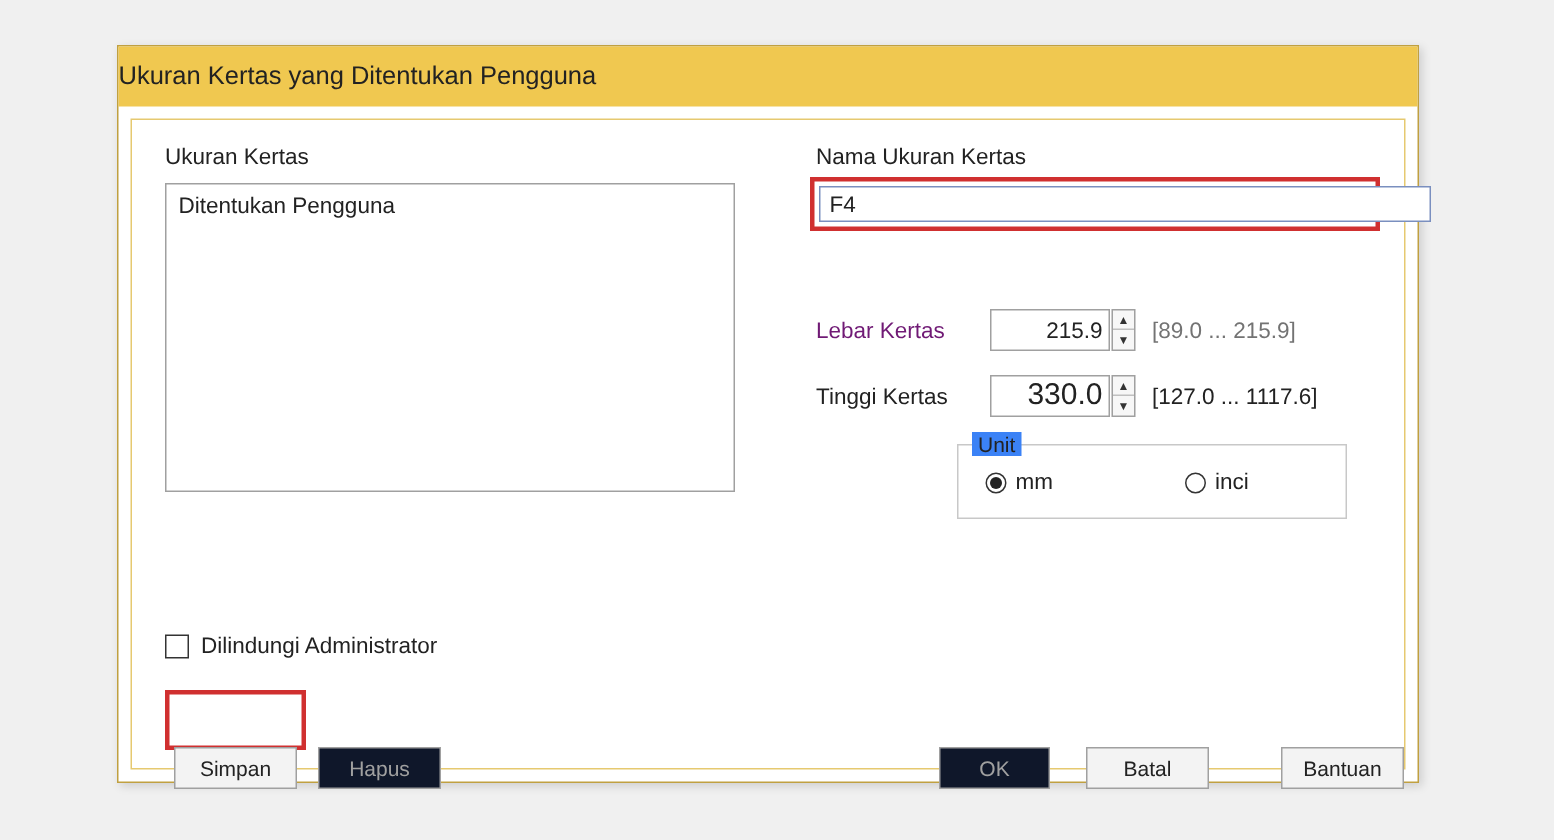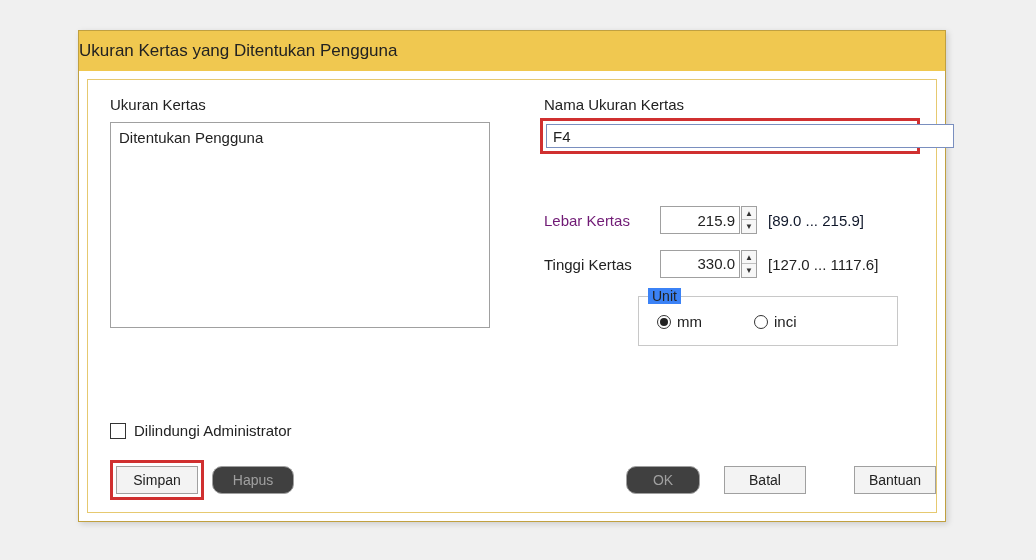--- a/index.html
+++ b/index.html
@@ -114,38 +114,38 @@
       font-size: 15px;
       padding: 2px 4px 2px 8px;
       color: #222;
       text-align: right;
     }
     .lebar-range {
       position: absolute;
       left: 680px;
       top: 132px;
       font-size: 15px;
-      color: #0f172a;
+      color: #737373;
     }
 
     .label-tinggi {
       position: absolute;
       left: 456px;
       top: 176px;
       font-size: 15px;
       color: #222;
     }
     .tinggi-input {
       position: absolute;
       left: 572px;
       top: 170px;
       width: 80px;
       height: 28px;
       border: 1px solid #a0a0a0;
-      font-size: 15px;
+      font-size: 20px;
       padding: 2px 4px 3px 8px;
       color: #222;
       text-align: right;
     }
     .tinggi-range {
       position: absolute;
       left: 680px;
       top: 176px;
       font-size: 15px;
       color: #222;
@@ -189,21 +189,21 @@
       background: #3b82f6;
       padding: 0 4px;
       font-size: 14px;
       color: #222;
     }
     .radio-row {
       position: absolute;
       top: 16px;
       left: 18px;
       display: flex;
-      gap: 52px;
+      gap: 88px;
       align-items: center;
     }
     .radio-item {
       display: flex;
       align-items: center;
       gap: 6px;
       font-size: 15px;
       color: #222;
     }
     .radio {
@@ -244,22 +244,23 @@
       position: absolute;
       height: 28px;
       border: 1px solid #a0a0a0;
       background: #f3f3f3;
       font-size: 14px;
       color: #222;
       display: flex;
       align-items: center;
       justify-content: center;
       cursor: pointer;
-    }
-    .btn.disabled { color: #a0a0a0; cursor: default; background: #404040; border-radius: 10px; }
+      margin-top: 32px;
+    }
+    .btn.disabled { color: #a0a0a0; cursor: default; background: #0f172a; }
     .btn-simpan { left: 28px; width: 82px; top: 386px; }
     .btn-hapus  { left: 124px; width: 82px; top: 386px; }
     .btn-ok     { left: 538px; width: 74px; top: 386px; }
     .btn-batal  { left: 636px; width: 82px; top: 386px; }
     .btn-bantuan{ left: 766px; width: 82px; top: 386px; }
 
     .simpan-hl {
       position: absolute;
       left: 22px;
       top: 380px;

